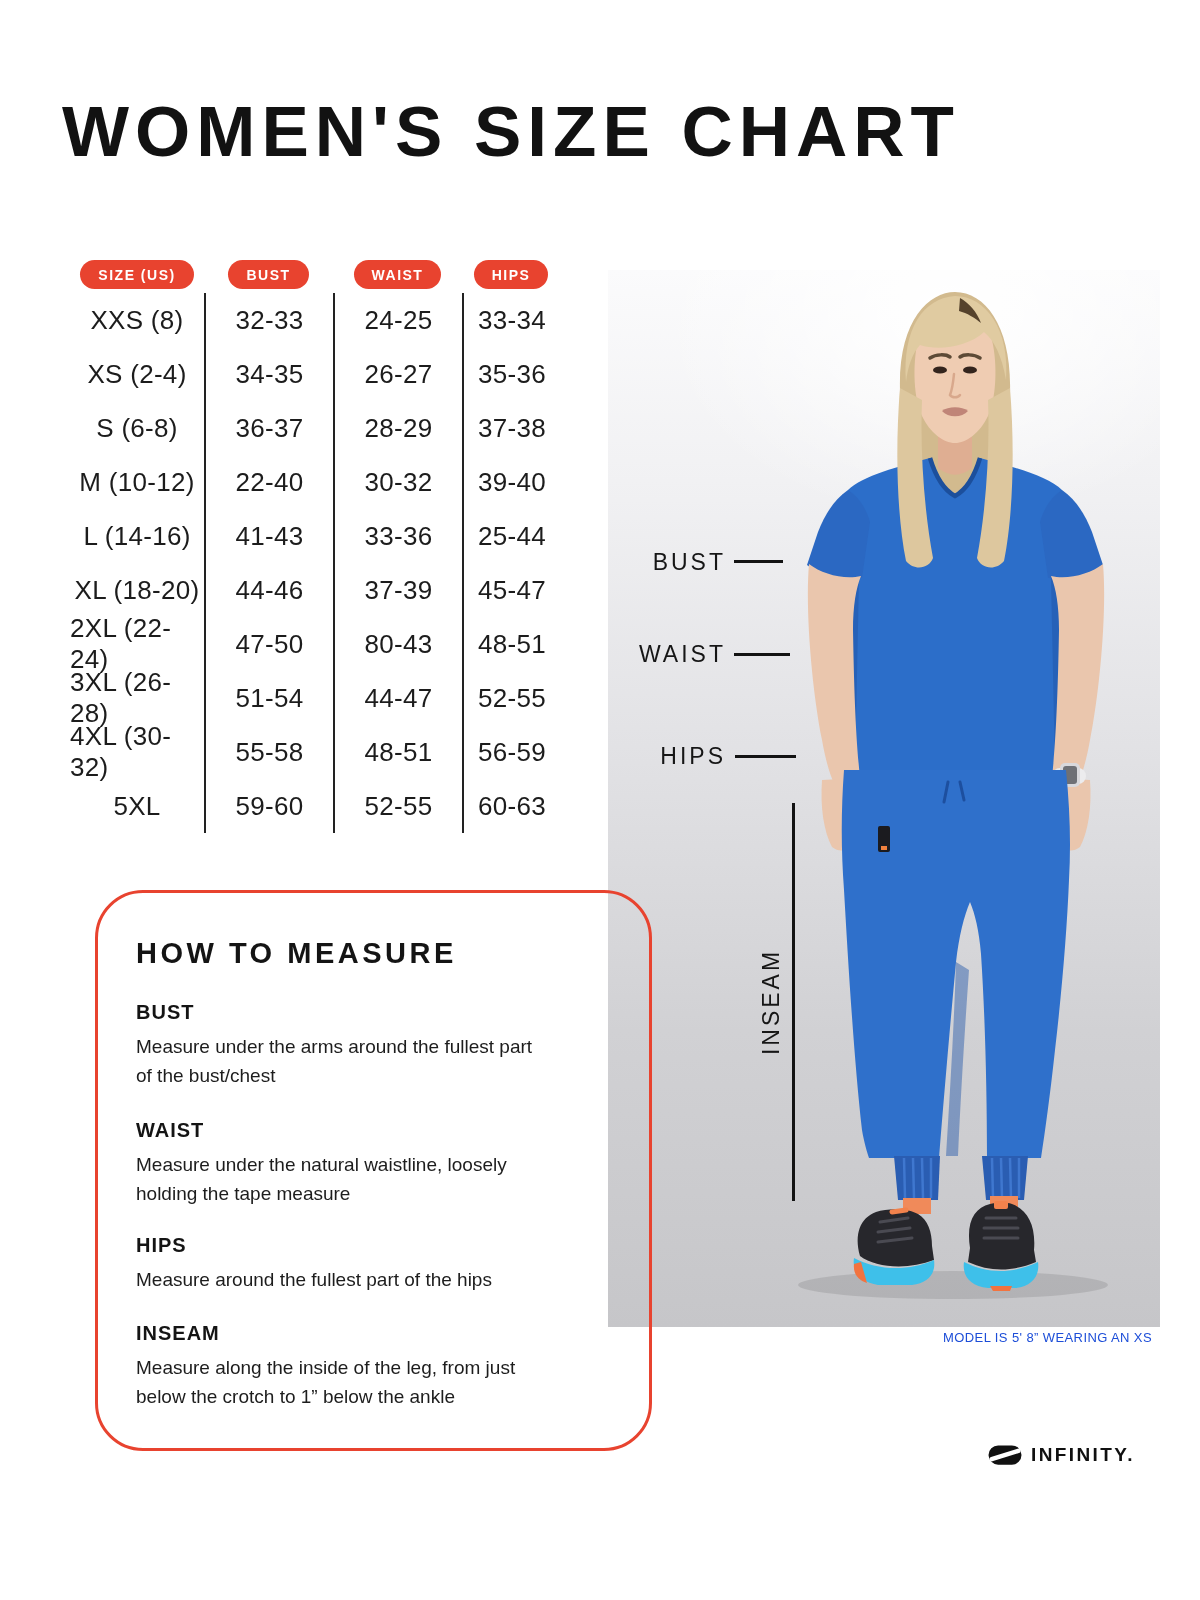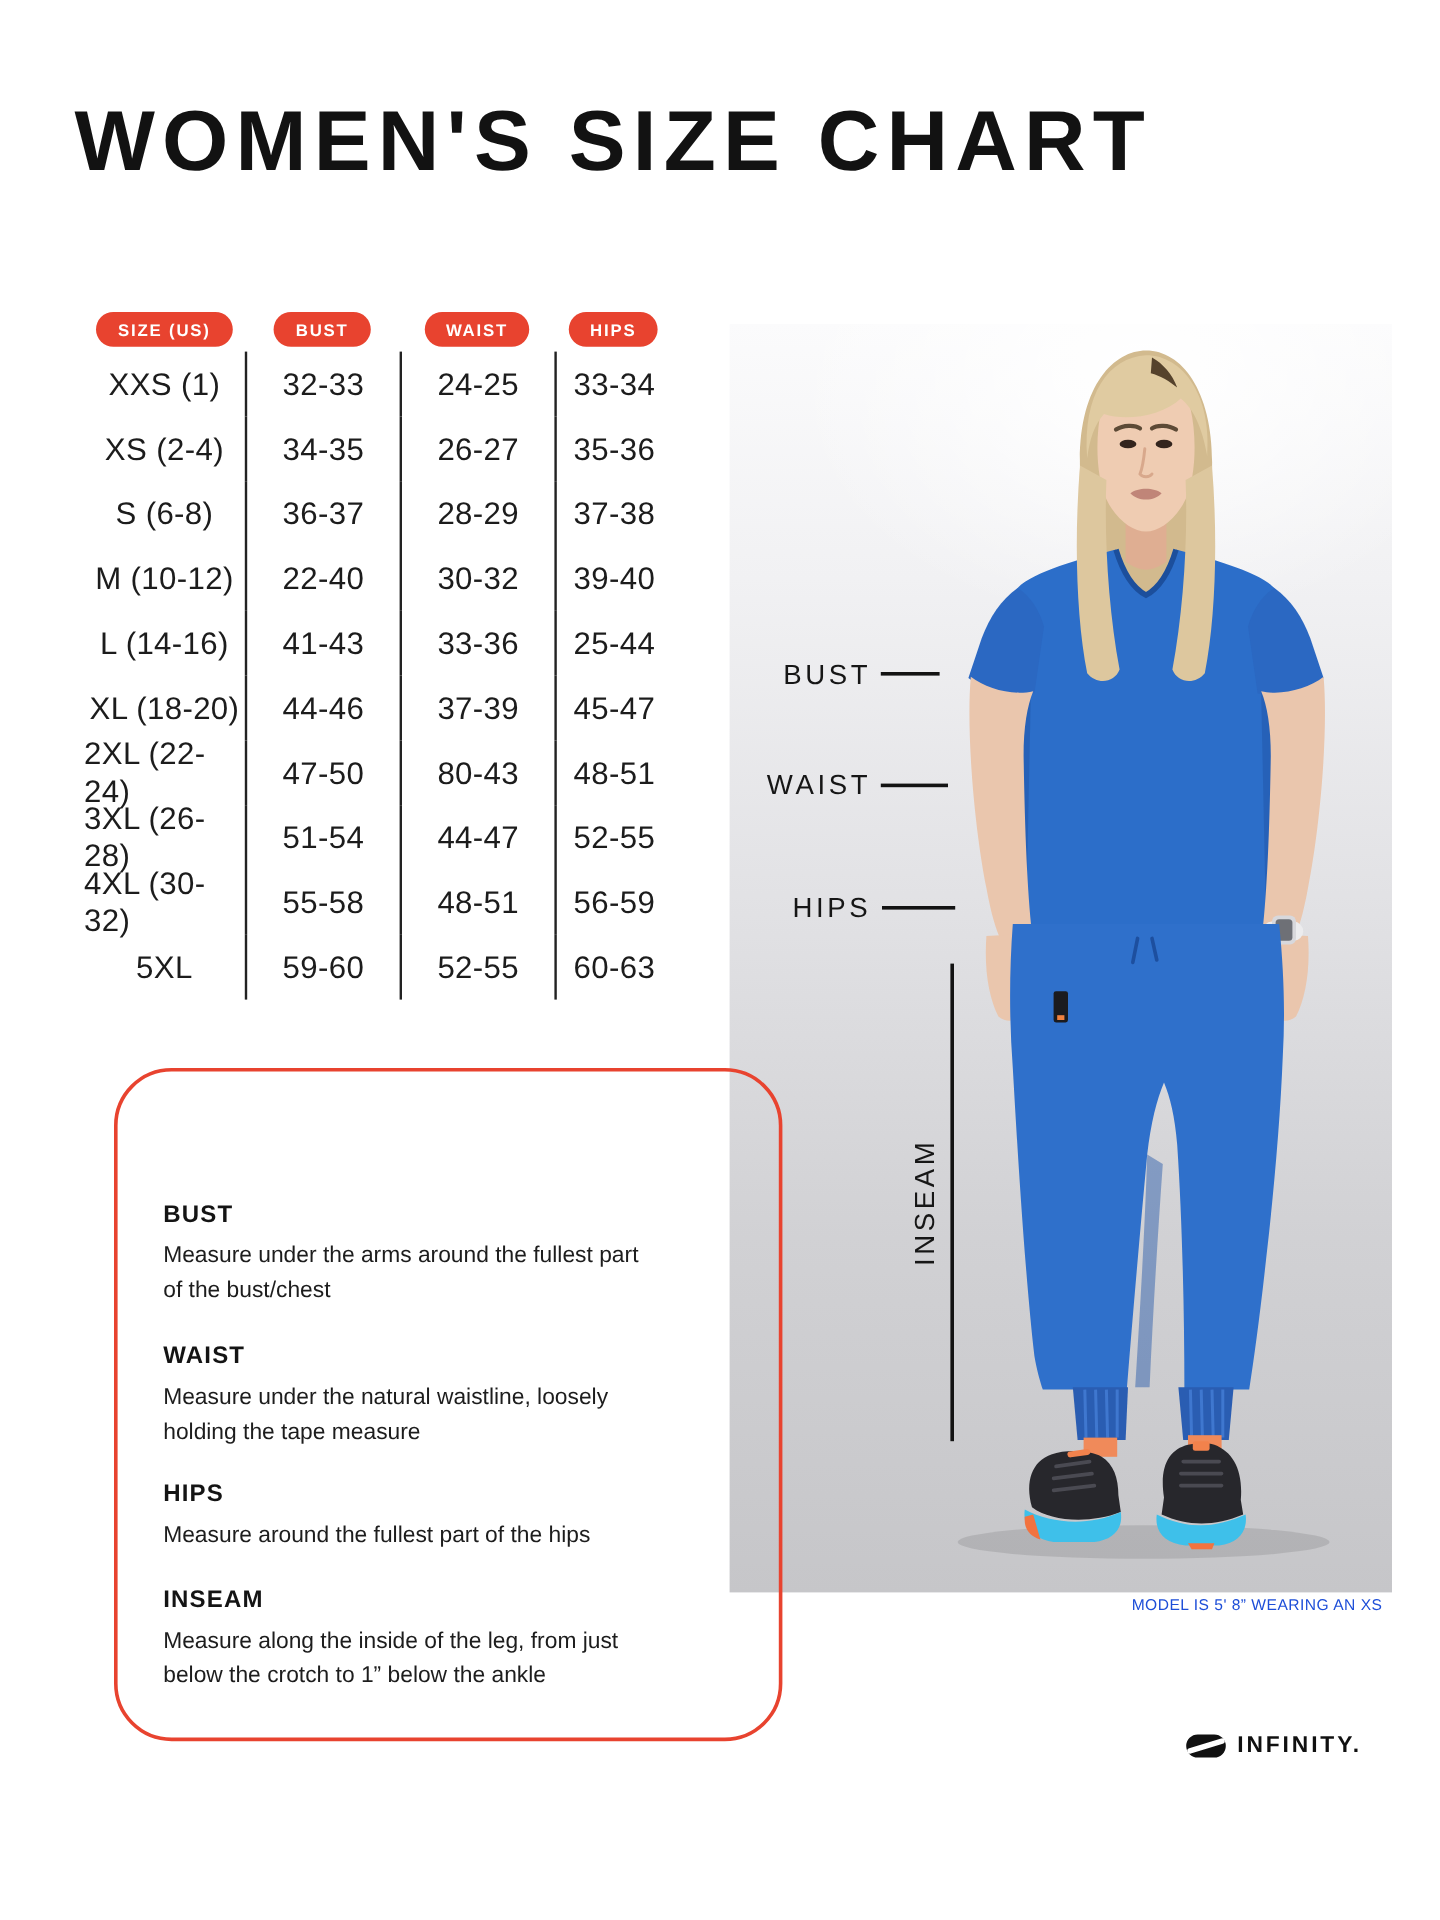--- a/index.html
+++ b/index.html
@@ -7,21 +7,21 @@
     --scrub-blue:#2C6EC9;
     --text-dark:#1C1C1C;
   }
   *{margin:0;padding:0;box-sizing:border-box;}
   html,body{background:#fff;}
   .page{
     position:relative;width:1200px;height:1600px;background:#fff;overflow:hidden;
     font-family:"Liberation Sans","DejaVu Sans",sans-serif;color:var(--text-dark,#1C1C1C);
   }
   .title{
-    position:absolute;left:62px;top:83px;
+    position:absolute;left:62px;top:96px;
     font-size:71px;line-height:1;font-weight:700;letter-spacing:6px;color:#121212;white-space:nowrap;
   }
   
   .pill-row,.size-grid{
     position:absolute;left:70px;display:grid;
     grid-template-columns:134px 129px 129px 98px;
   }
   .pill-row{top:240px;}
   .pill-cell{display:flex;justify-content:center;align-items:center;margin-top:20px;}
   .pill{
@@ -96,21 +96,21 @@
       </div>
     <div class="pill-cell">
         <span class="pill">WAIST</span>
       </div>
     <div class="pill-cell">
         <span class="pill">HIPS</span>
       </div>
   </div>
 
   <div class="size-grid">
-    <div class="cell">XXS (1)</div>
+    <div class="cell">XXS (8)</div>
     <div class="cell bordered">32-33</div>
     <div class="cell bordered">24-25</div>
     <div class="cell bordered">33-34</div>
 
     <div class="cell">XS (2-4)</div>
     <div class="cell bordered">34-35</div>
     <div class="cell bordered">26-27</div>
     <div class="cell bordered">35-36</div>
 
     <div class="cell">S (6-8)</div>
@@ -230,20 +230,21 @@
 
   <div class="meas-label" style="top:743px">HIPS</div>
   <div class="meas-line" style="left:735px;top:755px;width:61px"></div>
 
   <div class="inseam-line"></div>
   <div class="inseam-label">INSEAM</div>
 
   <div class="caption">MODEL IS 5' 8” WEARING AN XS</div>
 
   <div class="measure-box">
+    <h2 class="measure-title">HOW TO MEASURE</h2>
 
     <div class="m-section m-bust">
       <h3>BUST</h3>
       <p>Measure under the arms around the fullest part
 of the bust/chest</p>
     </div>
     <div class="m-section m-waist">
       <h3>WAIST</h3>
       <p>Measure under the natural waistline, loosely
 holding the tape measure</p>

